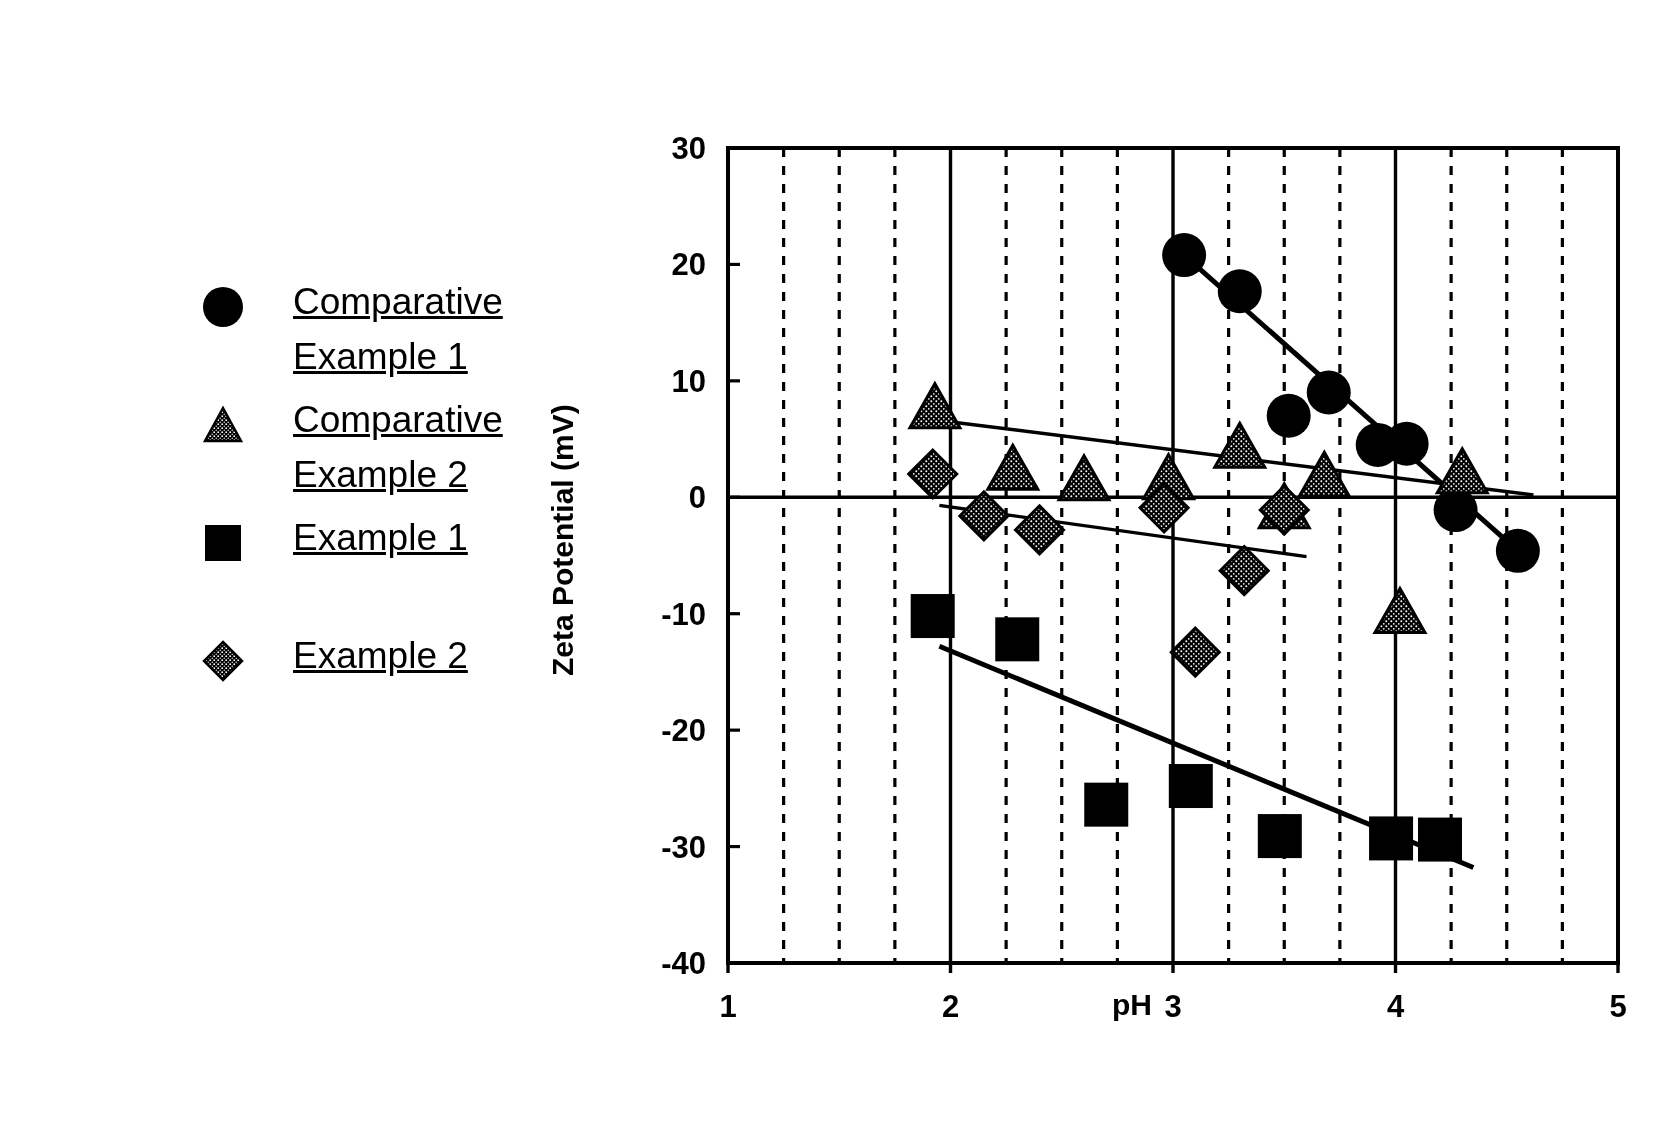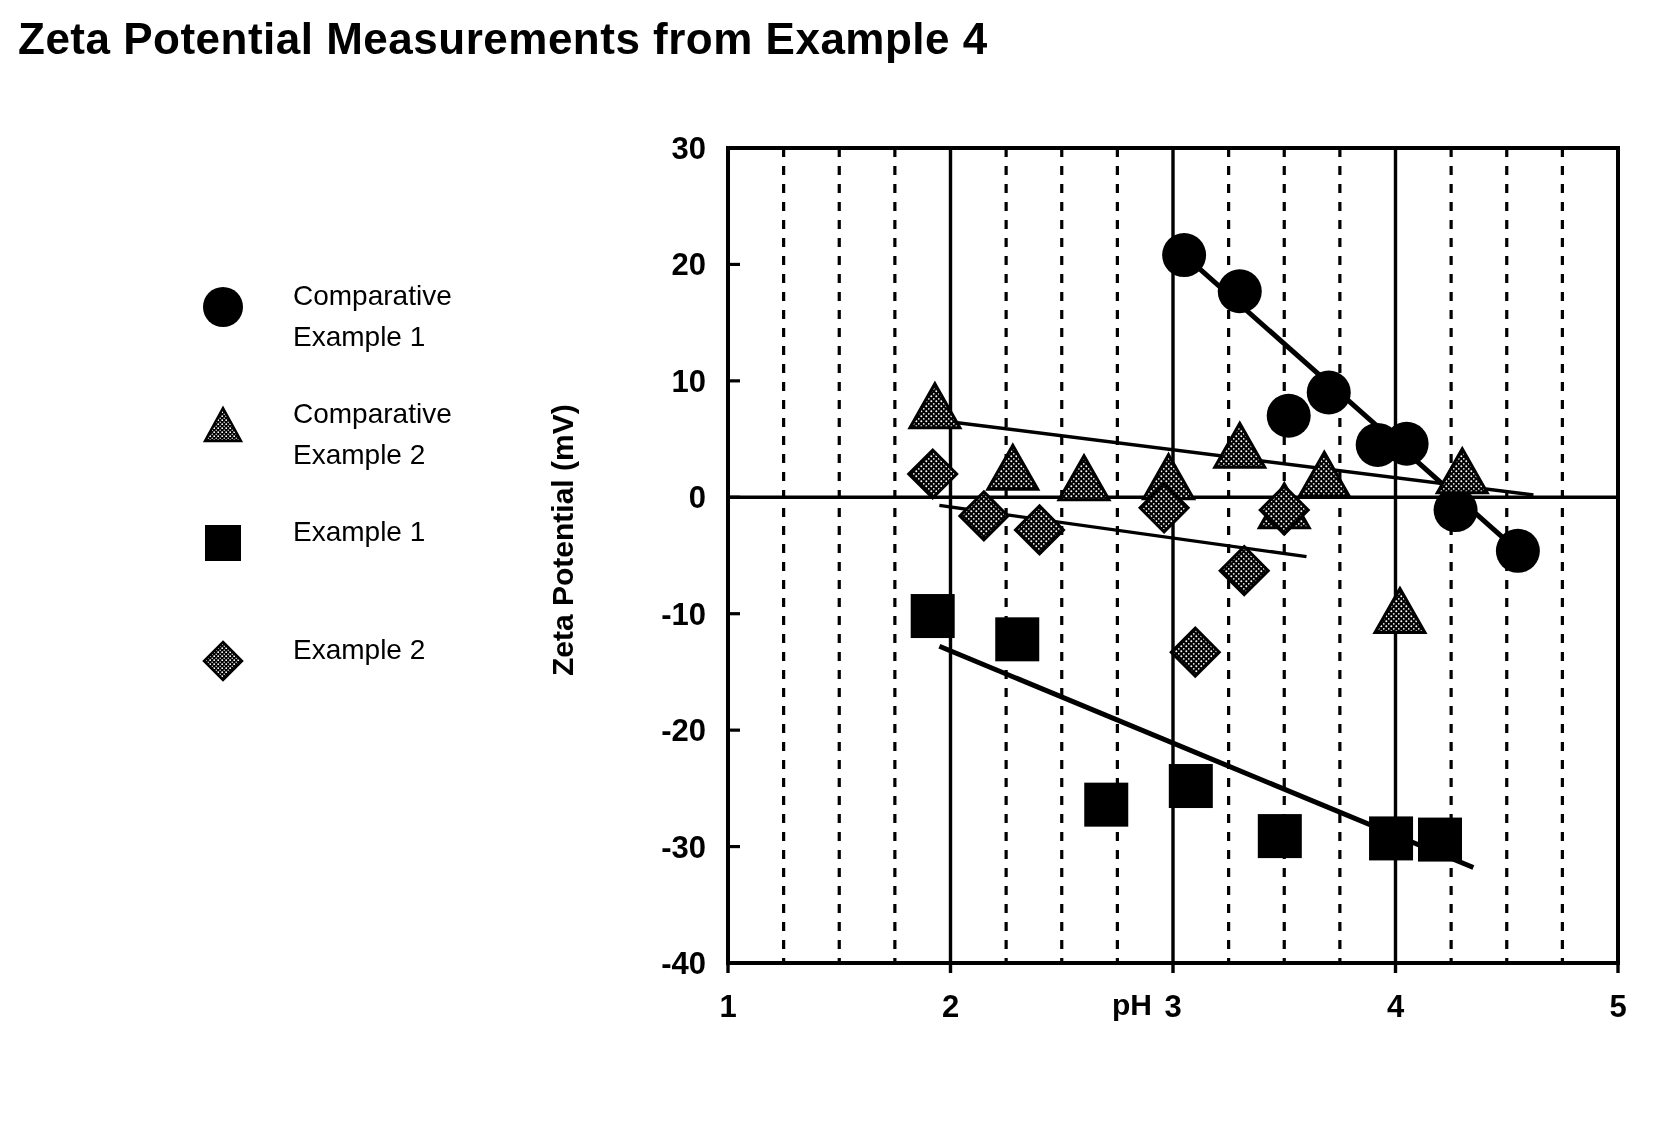--- a/index.html
+++ b/index.html
@@ -45,25 +45,26 @@
   }
   .legend-marker {
     width: 76px;
     flex: 0 0 76px;
     display: flex;
     align-items: flex-start;
     justify-content: center;
     padding-top: 10px;
   }
   .legend-label {
-    font-size: 28px;
+    font-size: 37px;
     line-height: 1.48;
     font-family: "Liberation Sans", sans-serif;
     white-space: pre-line;
     padding-left: 32px;
+    text-decoration: underline;
   }
   .axis-label-y {
     position: absolute;
     font-size: 30px;
     font-weight: bold;
     font-family: "Liberation Sans", sans-serif;
     transform: rotate(-90deg);
     transform-origin: 0 0;
     left: 546px;
     top: 676px;
@@ -85,21 +86,20 @@
     font-size: 31px;
     font-weight: bold;
     fill: #000;
   }
 </style>
 </head>
 <body>
 
 <div id="figure">
 
-  <div class="fig-title">Zeta Potential Measurements from Example 4</div>
 
   <div class="legend">
     <div class="legend-row">
       <span class="legend-marker">
         <svg width="44" height="44" viewBox="0 0 44 44">
             <circle cx="22" cy="22" r="20" fill="#000"></circle>
           </svg>
       </span>
       <span class="legend-label">Comparative
 Example 1</span>

